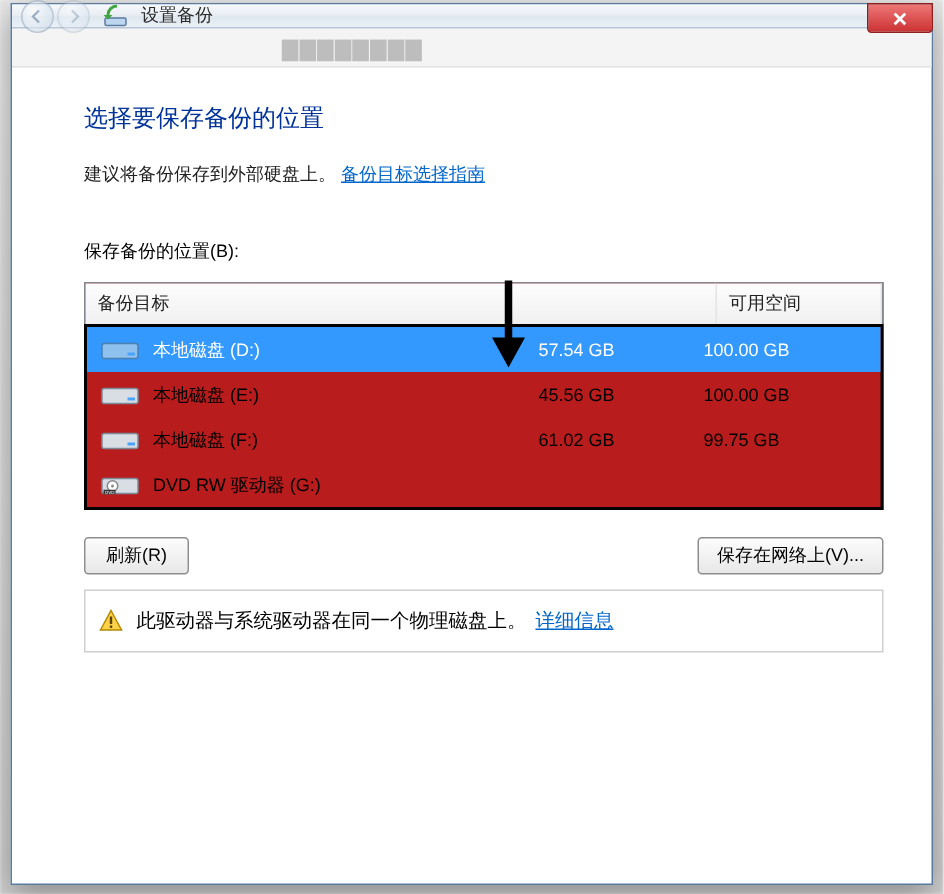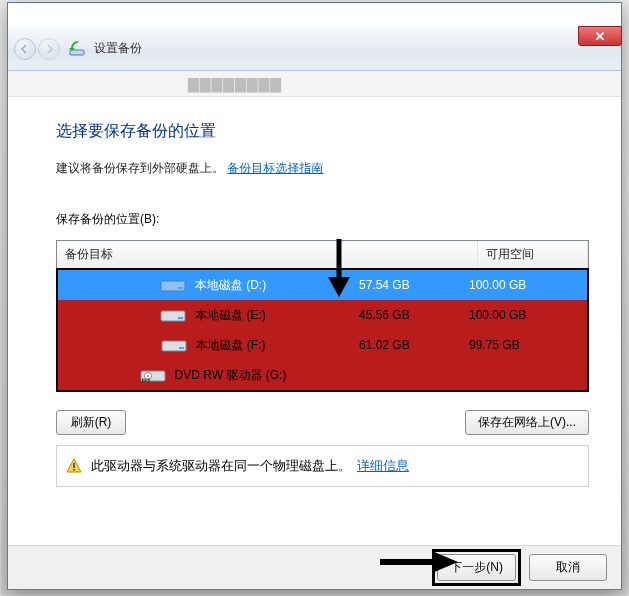--- a/index.html
+++ b/index.html
@@ -20,27 +20,26 @@
   .window {
     position: absolute;
     left: 7px; top: 2px; right: 7px; bottom: 6px;
     background: #fff;
     border: 1px solid #5a7aa0;
     box-shadow: 0 6px 20px rgba(0,0,0,.35);
     display: flex;
     flex-direction: column;
   }
   .titlebar {
-    height: 44px;
+    height: 16px;
     background: linear-gradient(#f6f9fc, #e9eef4 48%, #dfe7ef 52%, #eaf0f6);
     border-bottom: 1px solid #b5c4d6;
     display: flex;
     align-items: center;
     position: relative;
-    margin-top: 24px;
   }
   .navbtns { display: flex; gap: 2px; padding-left: 6px; align-items: center; }
   .circle {
     width: 22px; height: 22px; border-radius: 50%;
     border: 1px solid #9aadc2;
     background: radial-gradient(circle at 35% 35%, #fff, #dbe6f0 60%, #c2d2e1);
     display: flex; align-items: center; justify-content: center;
     color: #6b88a4; font-weight: bold;
   }
   .circle.disabled { opacity: .6; }
@@ -101,21 +100,21 @@
     display:flex; align-items:center;
     padding: 6px 8px;
     font-size: 12px;
   }
   .row + .row { border-top: 0; }
   .row.selected { background:#3399ff; color:#fff; }
   .drive-icon {
     width: 28px; height: 18px; margin-right: 8px;
     display:inline-flex; align-items:center; justify-content:center;
   }
-  .row .c-name { flex:1; display:flex; align-items:center;justify-content:center; }
+  .row .c-name { flex:1; display:flex; align-items:center; }
   .row .c-free { width:110px; }
   .row .c-total{ width:110px; }
   .btns-row {
     display:flex;
     margin: 18px 10px 0 26px;
     justify-content: space-between;
     gap: 32px;
   }
   .btn {
     font-size: 12px;
@@ -291,24 +290,14 @@
       <span style="width:6px"></span>
       <span class="link">详细信息</span>
     </div>
 
     <svg class="arrow-top" width="30" height="62" viewBox="0 0 30 62">
       <line x1="15" y1="2" x2="15" y2="44" stroke="#000" stroke-width="5"></line>
       <path d="M4 40 15 60 26 40z" fill="#000"></path>
     </svg>
   </div>
 
-  <div class="footer">
-    <svg class="arrow-bottom" width="82" height="28" viewBox="0 0 82 28">
-      <line x1="2" y1="14" x2="58" y2="14" stroke="#000" stroke-width="6"></line>
-      <path d="M54 3 80 14 54 25z" fill="#000"></path>
-    </svg>
-    <span class="highlight-btn">
-      <button class="btn">下一步(N)</button>
-    </span>
-    <button class="btn">取消</button>
-  </div>
 
 </div>
 
 </body></html>

